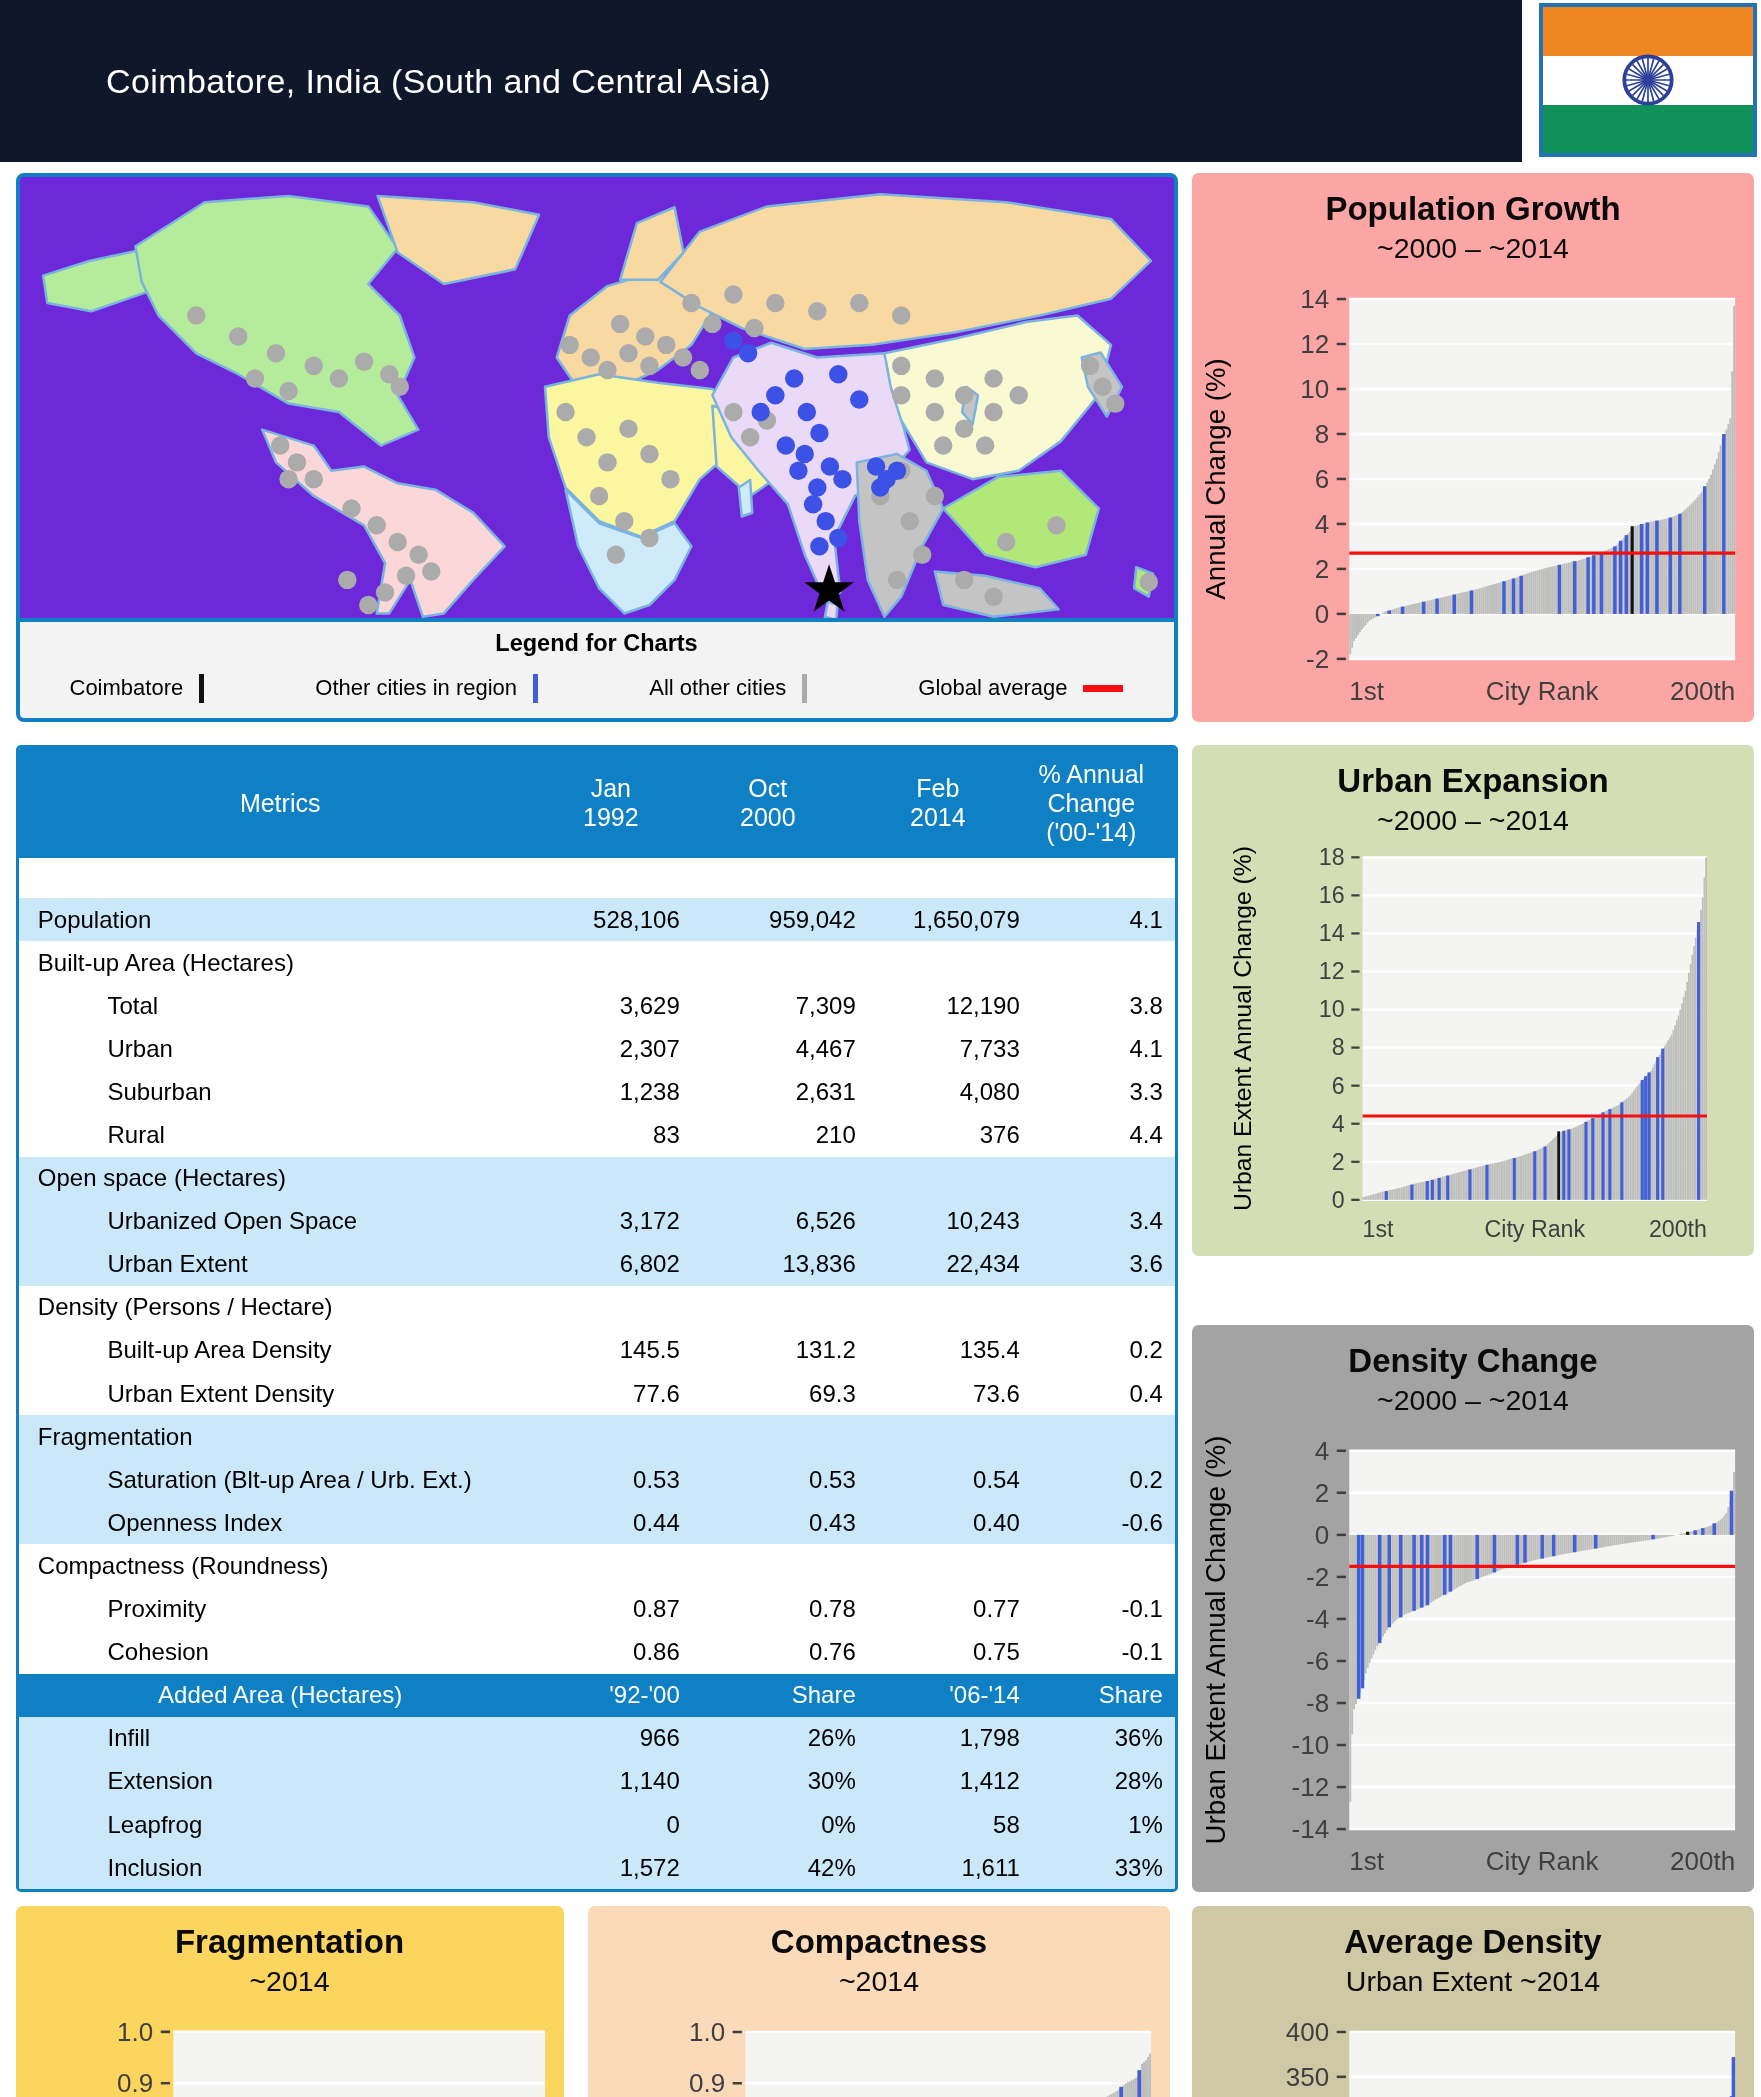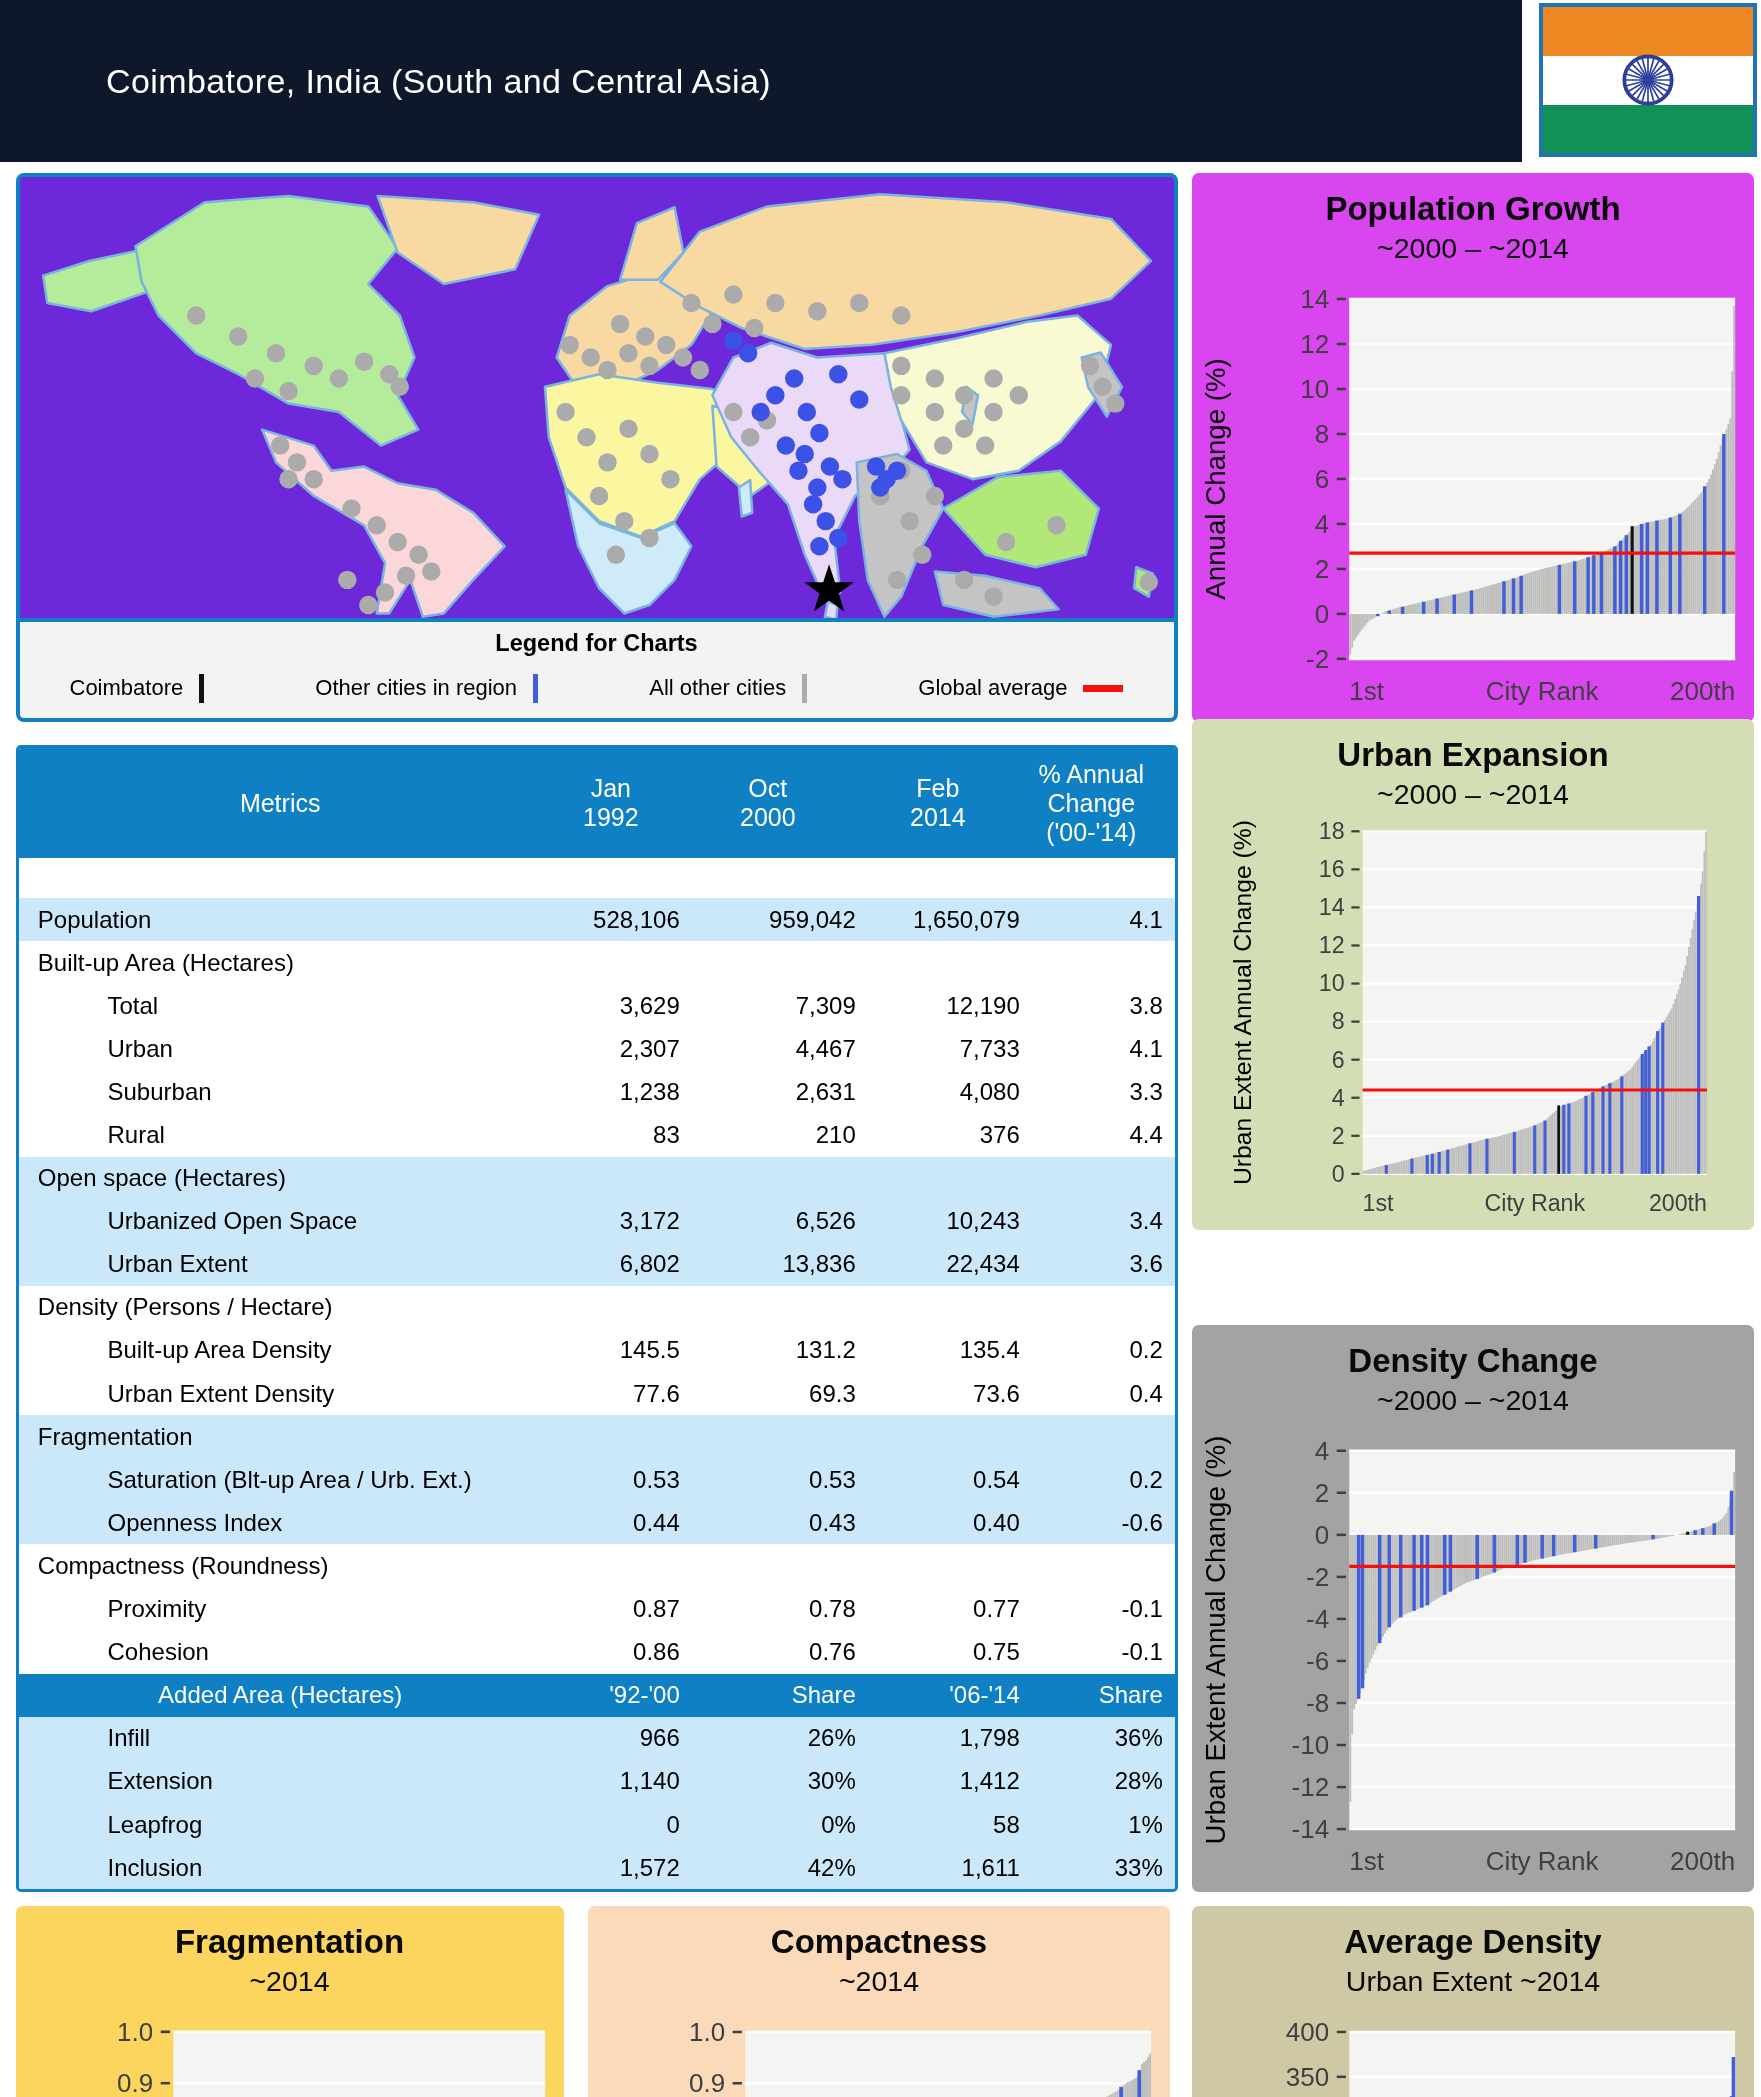--- a/index.html
+++ b/index.html
@@ -48,21 +48,21 @@
   .t-row.shade{background:#CBE8FA;}
   .t-row.subheader{background:#0E80C3;color:#fff;}
   .t-label{padding-left:19.3px;}
   .t-row.ind .t-label{padding-left:89px;}
   .t-row.subheader .t-label{text-align:center;padding-left:0;}
   .t-val{text-align:right;}
 
   
   .chart-panel{position:absolute;border-radius:6.7px;overflow:hidden;}
   .cp0{left:1192px;top:173px;width:562px;height:549px;}
-  .cp1{left:1192px;top:719px;width:562px;height:511px;}
+  .cp1{left:1192px;top:745px;width:562px;height:511px;}
   .cp2{left:1192px;top:1325px;width:562px;height:567px;}
   .cp3{left:15.5px;top:1906px;width:548px;height:548px;}
   .cp4{left:588px;top:1906px;width:582px;height:548px;}
   .cp5{left:1192px;top:1906px;width:562px;height:548px;}
   .c-title{position:absolute;top:17px;left:0;width:100%;text-align:center;
            font-size:33px;font-weight:bold;color:#0a0a0a;}
   .c-sub{position:absolute;top:59px;left:0;width:100%;text-align:center;
          font-size:28.5px;color:#0a0a0a;}
   svg.plot{position:absolute;left:0;top:0;width:100%;height:100%;}
 </style>
@@ -429,21 +429,21 @@
         <div class="t-row ind shade">
           <div class="t-label">Inclusion</div>
           <div class="t-val">1,572</div>
           <div class="t-val">42%</div>
           <div class="t-val">1,611</div>
           <div class="t-val">33%</div>
         </div>
       </div>
   </section>
 
-  <section class="chart-panel cp0" id="chart-0" style="background: #d946ef;">
+  <section class="chart-panel cp0" id="chart-0" style="background: #fca5a5;">
     <div class="c-title">Population Growth</div>
     <div class="c-sub">~2000 – ~2014</div>
     <svg class="plot" viewBox="0 0 1340 1308">
         <rect x="375" y="300" width="920" height="858" fill="#F4F4F2"></rect>
         <line x1="375" y1="1158" x2="1295" y2="1158" stroke="#FFFFFF" stroke-width="6"></line>
         <line x1="375" y1="1050.75" x2="1295" y2="1050.75" stroke="#FFFFFF" stroke-width="6"></line>
         <line x1="375" y1="943.5" x2="1295" y2="943.5" stroke="#FFFFFF" stroke-width="6"></line>
         <line x1="375" y1="836.25" x2="1295" y2="836.25" stroke="#FFFFFF" stroke-width="6"></line>
         <line x1="375" y1="729" x2="1295" y2="729" stroke="#FFFFFF" stroke-width="6"></line>
         <line x1="375" y1="621.75" x2="1295" y2="621.75" stroke="#FFFFFF" stroke-width="6"></line>

